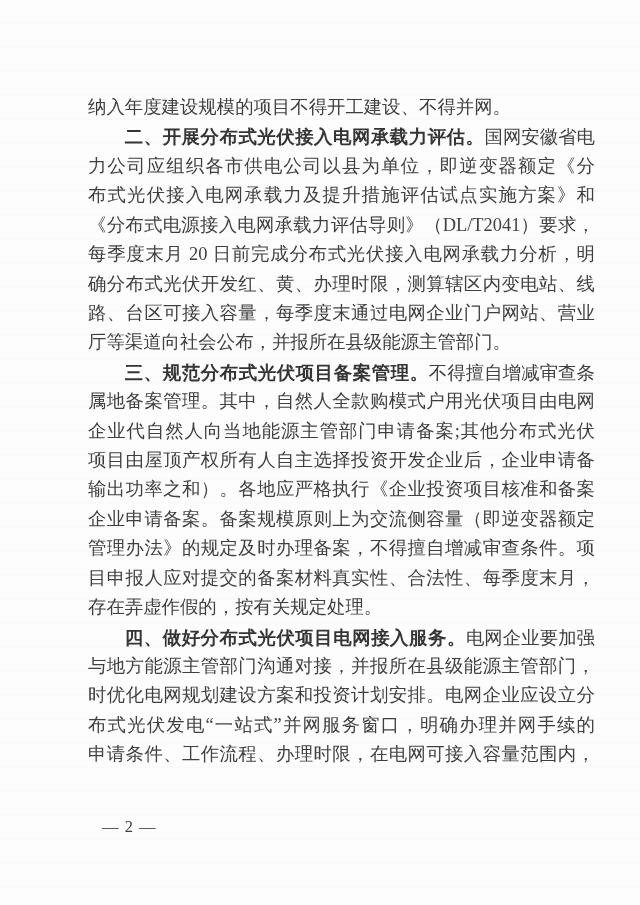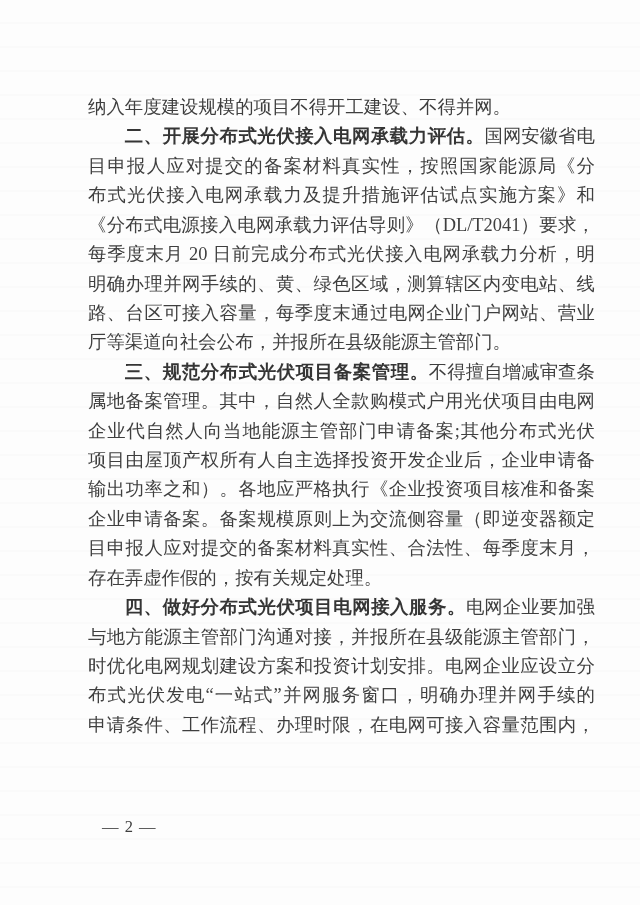--- a/index.html
+++ b/index.html
@@ -32,21 +32,21 @@
     line-height: 29.43px;
     overflow: hidden;
     text-align: justify;
     text-justify: inter-ideograph;
   }
   .line-fill { text-align-last: justify; }
   .line-end  { text-align-last: left; }
   .line-indent { text-indent: 2em; }
   .seg { }
   .seg.bold {
-    font-family: Liberation Serif, serif;
+    font-family: Liberation Sans, sans-serif;
     font-weight: 700;
     color: #353535;
     letter-spacing: 0.5px;
   }
   .page-number {
     position: absolute;
     left: 102px;
     top: 813px;
     height: 28px;
     line-height: 28px;
@@ -58,35 +58,36 @@
 </head>
 <body>
 
 <div class="page">
   <div class="text-block">
       <div class="para">
         <div class="line line-end"><span class="seg">纳入年度建设规模的项目不得开工建设、不得并网。</span></div>
       </div>
       <div class="para">
         <div class="line line-fill line-indent"><span class="seg bold">二、开展分布式光伏接入电网承载力评估。</span><span class="seg">国网安徽省电</span></div>
-        <div class="line line-fill"><span class="seg">目申报人应对提交的备案材料真实性，按照国家能源局《分</span></div>
+        <div class="line line-fill"><span class="seg">力公司应组织各市供电公司以县为单位，即逆变器额定《分</span></div>
         <div class="line line-fill"><span class="seg">布式光伏接入电网承载力及提升措施评估试点实施方案》和</span></div>
         <div class="line line-fill"><span class="seg">《分布式电源接入电网承载力评估导则》（DL/T2041）要求，</span></div>
         <div class="line line-fill"><span class="seg">每季度末月 20 日前完成分布式光伏接入电网承载力分析，明</span></div>
-        <div class="line line-fill"><span class="seg">明确办理并网手续的、黄、绿色区域，测算辖区内变电站、线</span></div>
+        <div class="line line-fill"><span class="seg">确分布式光伏开发红、黄、办理时限，测算辖区内变电站、线</span></div>
         <div class="line line-fill"><span class="seg">路、台区可接入容量，每季度末通过电网企业门户网站、营业</span></div>
         <div class="line line-end"><span class="seg">厅等渠道向社会公布，并报所在县级能源主管部门。</span></div>
       </div>
       <div class="para">
         <div class="line line-fill line-indent"><span class="seg bold">三、规范分布式光伏项目备案管理。</span><span class="seg">不得擅自增减审查条件</span></div>
         <div class="line line-fill"><span class="seg">属地备案管理。其中，自然人全款购模式户用光伏项目由电网</span></div>
         <div class="line line-fill"><span class="seg">企业代自然人向当地能源主管部门申请备案;其他分布式光伏</span></div>
         <div class="line line-fill"><span class="seg">项目由屋顶产权所有人自主选择投资开发企业后，企业申请备案</span></div>
         <div class="line line-fill"><span class="seg">输出功率之和）。各地应严格执行《企业投资项目核准和备案</span></div>
         <div class="line line-fill"><span class="seg">企业申请备案。备案规模原则上为交流侧容量（即逆变器额定</span></div>
+        <div class="line line-fill"><span class="seg">管理办法》的规定及时办理备案，不得擅自增减审查条件。项</span></div>
         <div class="line line-fill"><span class="seg">目申报人应对提交的备案材料真实性、合法性、每季度末月，</span></div>
         <div class="line line-end"><span class="seg">存在弄虚作假的，按有关规定处理。</span></div>
       </div>
       <div class="para">
         <div class="line line-fill line-indent"><span class="seg bold">四、做好分布式光伏项目电网接入服务。</span><span class="seg">电网企业要加强</span></div>
         <div class="line line-fill"><span class="seg">与地方能源主管部门沟通对接，并报所在县级能源主管部门，及</span></div>
         <div class="line line-fill"><span class="seg">时优化电网规划建设方案和投资计划安排。电网企业应设立分</span></div>
         <div class="line line-fill"><span class="seg">布式光伏发电“一站式”并网服务窗口，明确办理并网手续的</span></div>
         <div class="line line-fill"><span class="seg">申请条件、工作流程、办理时限，在电网可接入容量范围内，</span></div>
       </div>

